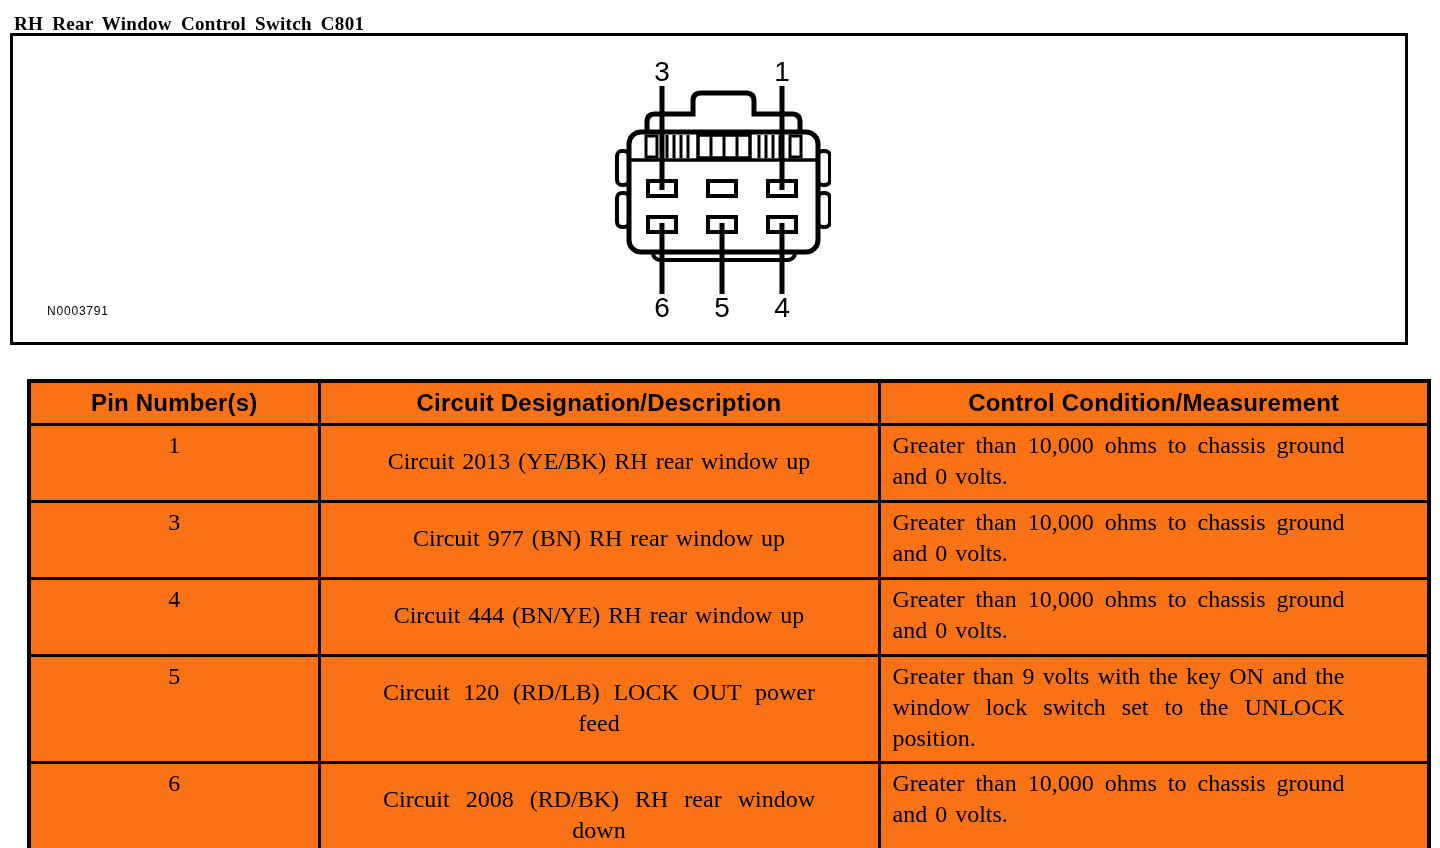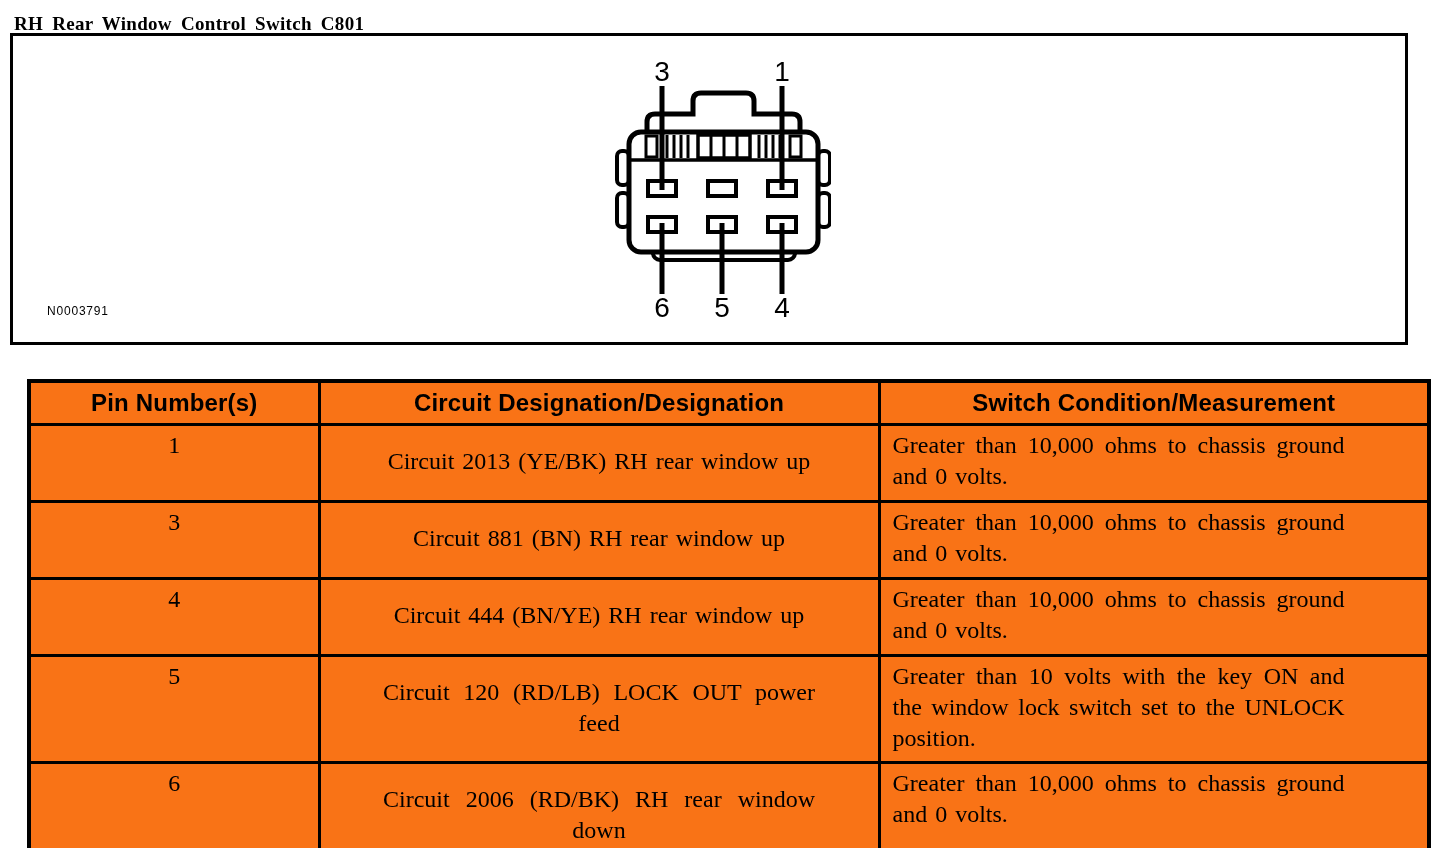--- a/index.html
+++ b/index.html
@@ -155,64 +155,64 @@
 
 <table class="pin-table">
   <colgroup>
     <col style="width:290px">
     <col style="width:560px">
     <col style="width:550px">
   </colgroup>
   <thead>
     <tr>
       <th>Pin Number(s)</th>
-      <th>Circuit Designation/Designation</th>
-      <th>Switch Condition/Measurement</th>
+      <th>Circuit Designation/Description</th>
+      <th>Control Condition/Measurement</th>
     </tr>
   </thead>
   <tbody>
     <tr class="row-std">
       <td class="cell-pin">1</td>
       <td class="cell-circuit">
           <div class="cell-inner">Circuit 2013 (YE/BK) RH rear window up</div>
         </td>
       <td class="cell-condition">
           <div class="cell-inner">Greater than 10,000 ohms to chassis ground and 0 volts.</div>
         </td>
     </tr>
     <tr class="row-std">
       <td class="cell-pin">3</td>
       <td class="cell-circuit">
-          <div class="cell-inner">Circuit 881 (BN) RH rear window up</div>
+          <div class="cell-inner">Circuit 977 (BN) RH rear window up</div>
         </td>
       <td class="cell-condition">
           <div class="cell-inner">Greater than 10,000 ohms to chassis ground and 0 volts.</div>
         </td>
     </tr>
     <tr class="row-std">
       <td class="cell-pin">4</td>
       <td class="cell-circuit">
           <div class="cell-inner">Circuit 444 (BN/YE) RH rear window up</div>
         </td>
       <td class="cell-condition">
           <div class="cell-inner">Greater than 10,000 ohms to chassis ground and 0 volts.</div>
         </td>
     </tr>
     <tr class="row-tall">
       <td class="cell-pin">5</td>
       <td class="cell-circuit">
           <div class="cell-inner">Circuit 120 (RD/LB) LOCK OUT power feed</div>
         </td>
       <td class="cell-condition">
-          <div class="cell-inner">Greater than 10 volts with the key ON and the window lock switch set to the UNLOCK position.</div>
+          <div class="cell-inner">Greater than 9 volts with the key ON and the window lock switch set to the UNLOCK position.</div>
         </td>
     </tr>
     <tr class="row-std">
       <td class="cell-pin">6</td>
       <td class="cell-circuit">
-          <div class="cell-inner">Circuit 2006 (RD/BK) RH rear window down</div>
+          <div class="cell-inner">Circuit 2008 (RD/BK) RH rear window down</div>
         </td>
       <td class="cell-condition">
           <div class="cell-inner">Greater than 10,000 ohms to chassis ground and 0 volts.</div>
         </td>
     </tr>
   </tbody>
 </table>
 
 </body></html>

